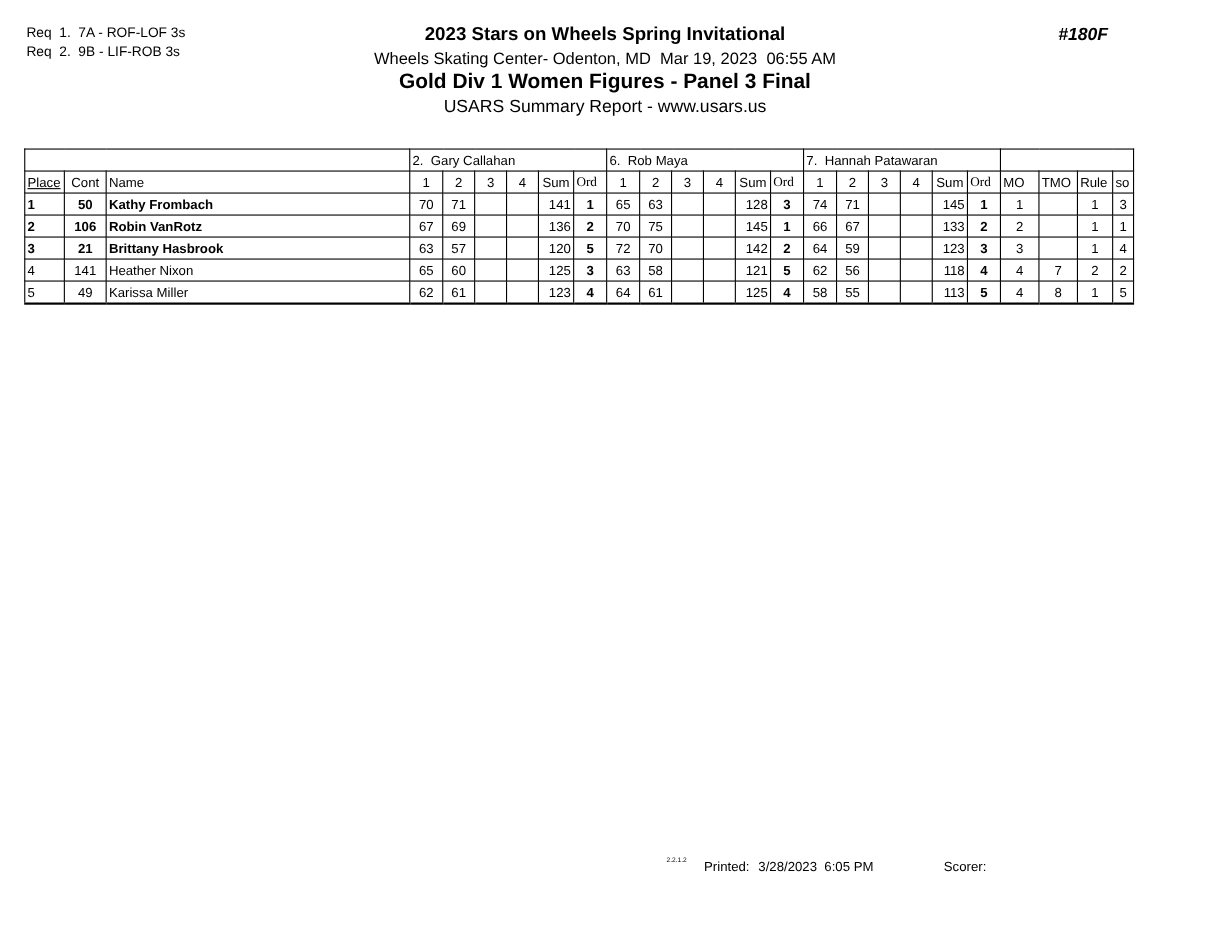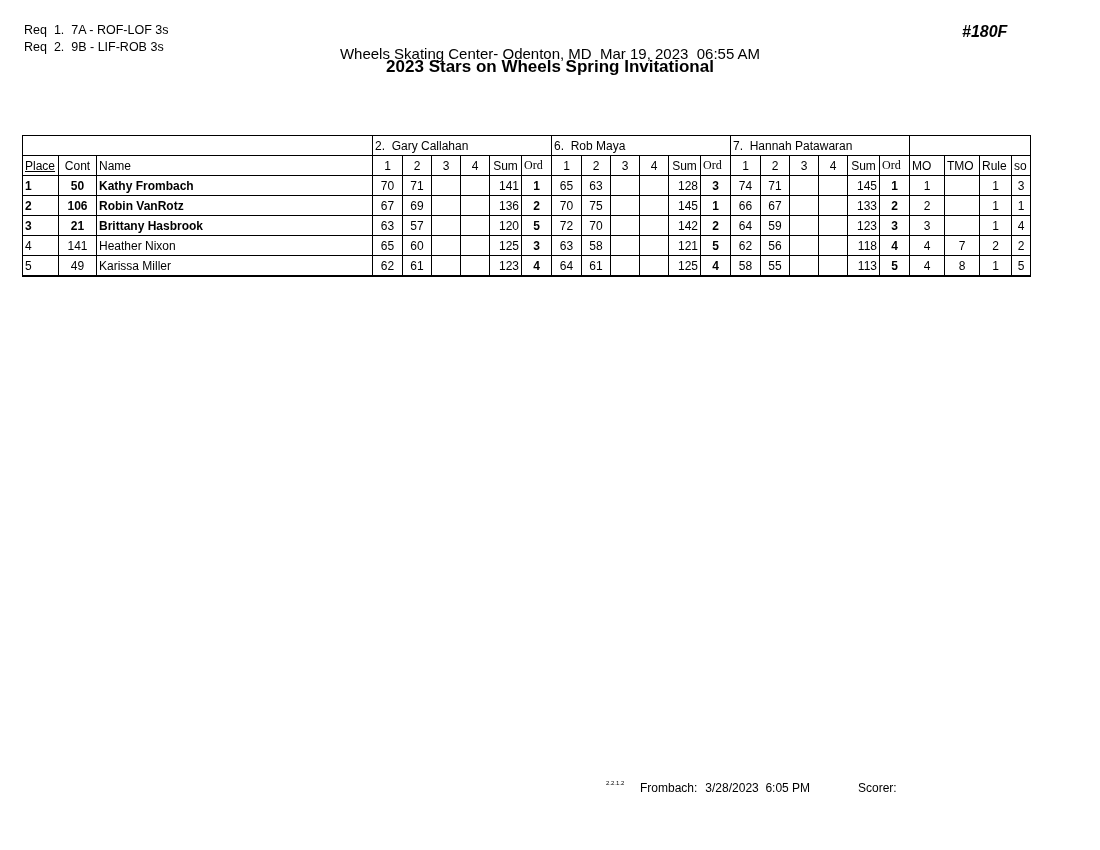--- a/index.html
+++ b/index.html
@@ -5,21 +5,21 @@
   html,body{margin:0;padding:0;background:#fff;}
   #page{
     position:relative;width:1100px;height:850px;background:#ffffff;
     font-family:"Liberation Sans", sans-serif;color:#000;overflow:hidden;
   }
   .pre{white-space:pre;}
   
   #req-block{position:absolute;left:24px;top:22px;font-size:12.5px;line-height:1.35;}
   
   .hline{position:absolute;left:0;width:1100px;text-align:center;}
-  #title-line{top:21px;font-size:17px;font-weight:bold;margin-top:36px;}
+  #title-line{top:21px;font-size:17px;font-weight:bold;}
   #venue-line{top:45px;font-size:15px;}
   #division-line{top:64px;font-size:19px;font-weight:bold;}
   #report-line{top:89px;font-size:16px;}
   #event-number{position:absolute;left:962px;top:23px;font-size:16px;font-weight:bold;font-style:italic;}
   
   #results-table{position:absolute;left:22px;top:135px;border-collapse:collapse;table-layout:fixed;padding-left:18px;}
   #results-table td{
     border:1px solid #000;height:19px;padding:0 2px;font-size:12px;
     white-space:pre;overflow:hidden;background:#fff;
   }
@@ -52,20 +52,22 @@
 
 <div id="page">
 
   <div id="req-block">
     <div class="pre">Req  1.  7A - ROF-LOF 3s</div>
     <div class="pre">Req  2.  9B - LIF-ROB 3s</div>
   </div>
 
   <div id="title-line" class="hline pre">2023 Stars on Wheels Spring Invitational</div>
   <div id="venue-line" class="hline pre">Wheels Skating Center- Odenton, MD  Mar 19, 2023  06:55 AM</div>
+  <div id="division-line" class="hline pre">Gold Div 1 Women Figures - Panel 3 Final</div>
+  <div id="report-line" class="hline pre">USARS Summary Report - www.usars.us</div>
   <div id="event-number">#180F</div>
 
   <table id="results-table">
     <colgroup>
       <col style="width:36px">
         <col style="width:38px">
         <col style="width:276px">
       <col style="width:30px">
         <col style="width:29px">
         <col style="width:29px">
@@ -259,17 +261,17 @@
           <td class="rcol">4</td>
           <td class="rcol">8</td>
           <td class="rcol">1</td>
           <td class="rcol">5</td>
         </tr>
       </tbody>
   </table>
 
   <div id="footer-version">2.2.1.2</div>
   <div id="footer-printed">
-    <span class="lbl">Frombach:</span><span class="val pre">3/28/2023  6:05 PM</span>
+    <span class="lbl">Printed:</span><span class="val pre">3/28/2023  6:05 PM</span>
   </div>
   <div id="footer-scorer">Scorer:</div>
 
 </div>
 
 </body></html>

